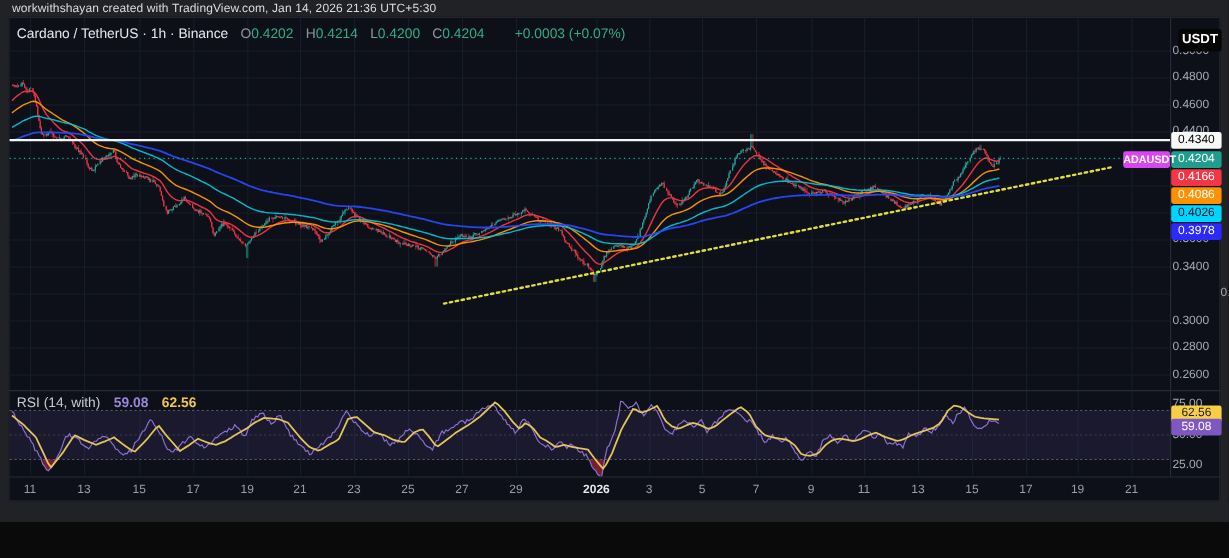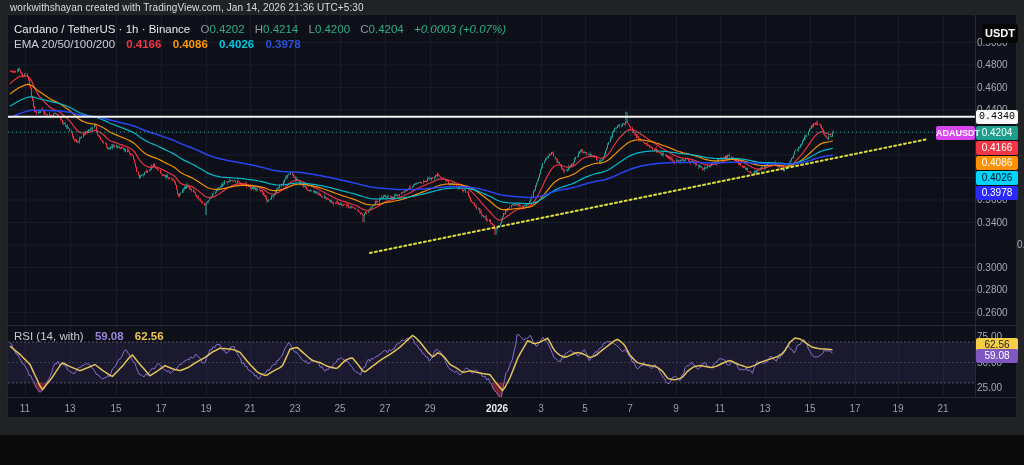--- a/index.html
+++ b/index.html
@@ -7,21 +7,21 @@
   .stage{position:relative;width:1024px;height:435px;background:#212226;overflow:hidden;
          font-family:"Liberation Sans",sans-serif;-webkit-font-smoothing:antialiased;}
   .attribution{position:absolute;left:10px;top:1px;height:13px;line-height:13px;
                font-size:10px;color:#dcdddf;letter-spacing:.1px;white-space:nowrap;}
   .widget{position:absolute;left:7px;top:14px;width:1010px;height:404px;background:#0d1018;
           border:1px solid #23252d;}
   svg.chart{position:absolute;left:0;top:0;}
   .legend{position:absolute;left:14px;top:23px;font-size:11.5px;color:#e6e8ec;white-space:nowrap;z-index:5;}
   .legend .k{color:#9096a1;margin-left:7px;}
   .legend .v{color:#2fae82;}
-  .legend .chg{color:#2fae82;margin-left:7px;font-style:italic;}
+  .legend .chg{color:#2fae82;margin-left:22px;}
   .legend2{position:absolute;left:14px;top:38px;font-size:11.5px;color:#cdd0d8;white-space:nowrap;z-index:5;}
   .legend2 span{margin-left:8px;font-weight:600;}
   .c-ema20{color:#f23645;} .c-ema50{color:#ff9800;} .c-ema100{color:#00c8e0;} .c-ema200{color:#2b50d8;}
   .rsi-legend{position:absolute;left:14px;top:330px;font-size:11.5px;color:#c7cad2;white-space:nowrap;z-index:5;}
   .rsi-legend .vp{color:#9b86d8;margin-left:8px;font-weight:600;}
   .rsi-legend .vy{color:#f0c64f;margin-left:8px;font-weight:700;}
   .usdt-btn{position:absolute;left:982px;top:24px;width:36px;height:19px;background:#060606;
             border-radius:3px;color:#fff;font-size:11px;font-weight:700;text-align:center;
             line-height:19px;z-index:8;cursor:pointer;}
   .axis-label{position:absolute;left:977px;width:41px;text-align:left;font-size:10px;color:#a6aab5;height:12px;line-height:12px;z-index:3;}
@@ -114,27 +114,20 @@
 
   <div class="legend">
     <span>Cardano / TetherUS · 1h · Binance</span>
     <span class="k">O</span><span class="v">0.4202</span>
     <span class="k">H</span><span class="v">0.4214</span>
     <span class="k">L</span><span class="v">0.4200</span>
     <span class="k">C</span><span class="v">0.4204</span>
     <span class="chg">+0.0003 (+0.07%)</span>
   </div>
 
-  <div class="legend2">
-    <span style="margin-left:0;font-weight:400">EMA 20/50/100/200</span>
-    <span class="c-ema20">0.4166</span>
-    <span class="c-ema50">0.4086</span>
-    <span class="c-ema100">0.4026</span>
-    <span class="c-ema200">0.3978</span>
-  </div>
 
   <div class="rsi-legend">
     <span>RSI (14, with)</span>
     <span class="vp">59.08</span>
     <span class="vy">62.56</span>
   </div>
 
   <div class="usdt-btn">USDT</div>
 
   <div id="priceAxis">
@@ -144,21 +137,21 @@
       <div class="axis-label" style="top: 104px;">0.4400</div>
       <div class="axis-label" style="top: 194px;">0.3600</div>
       <div class="axis-label" style="top: 216.5px;">0.3400</div>
       <div class="axis-label" style="top: 239px; padding-left: 40px;">0.3200</div>
       <div class="axis-label" style="top: 261.5px;">0.3000</div>
       <div class="axis-label" style="top: 284px;">0.2800</div>
       <div class="axis-label" style="top: 306.5px;">0.2600</div>
       <div class="axis-label" style="top: 331px;">75.00</div>
       <div class="axis-label" style="top: 356.5px;">50.00</div>
       <div class="axis-label" style="top: 382px;">25.00</div>
-      <div class="badge" style="top: 110px; background: rgb(248, 248, 248); color: rgb(0, 0, 0); font-family: Liberation Mono, monospace;">0.4340</div>
+      <div class="badge" style="top: 110px; background: rgb(248, 248, 248); color: rgb(0, 0, 0);">0.4340</div>
       <div class="badge" style="top: 125.5px; background: rgb(31, 158, 142); color: rgb(255, 255, 255);">0.4204</div>
       <div class="badge" style="top: 140.5px; background: rgb(242, 54, 69); color: rgb(255, 255, 255);">0.4166</div>
       <div class="badge" style="top: 155.5px; background: rgb(255, 145, 0); color: rgb(255, 255, 255);">0.4086</div>
       <div class="badge" style="top: 170.5px; background: rgb(0, 213, 255); color: rgb(0, 19, 26);">0.4026</div>
       <div class="badge" style="top: 185.5px; background: rgb(42, 42, 255); color: rgb(255, 255, 255);">0.3978</div>
       <div class="badge" style="top: 338px; background: rgb(246, 207, 71); color: rgb(26, 26, 26);">62.56</div>
       <div class="badge" style="top: 348.5px; background: rgb(126, 87, 194); color: rgb(255, 255, 255);">59.08</div>
       <div class="sym-badge" style="top: 125.5px; background: #d946ef; color: rgb(255, 255, 255);">ADAUSDT</div>
     </div>
   <div id="timeAxis">

